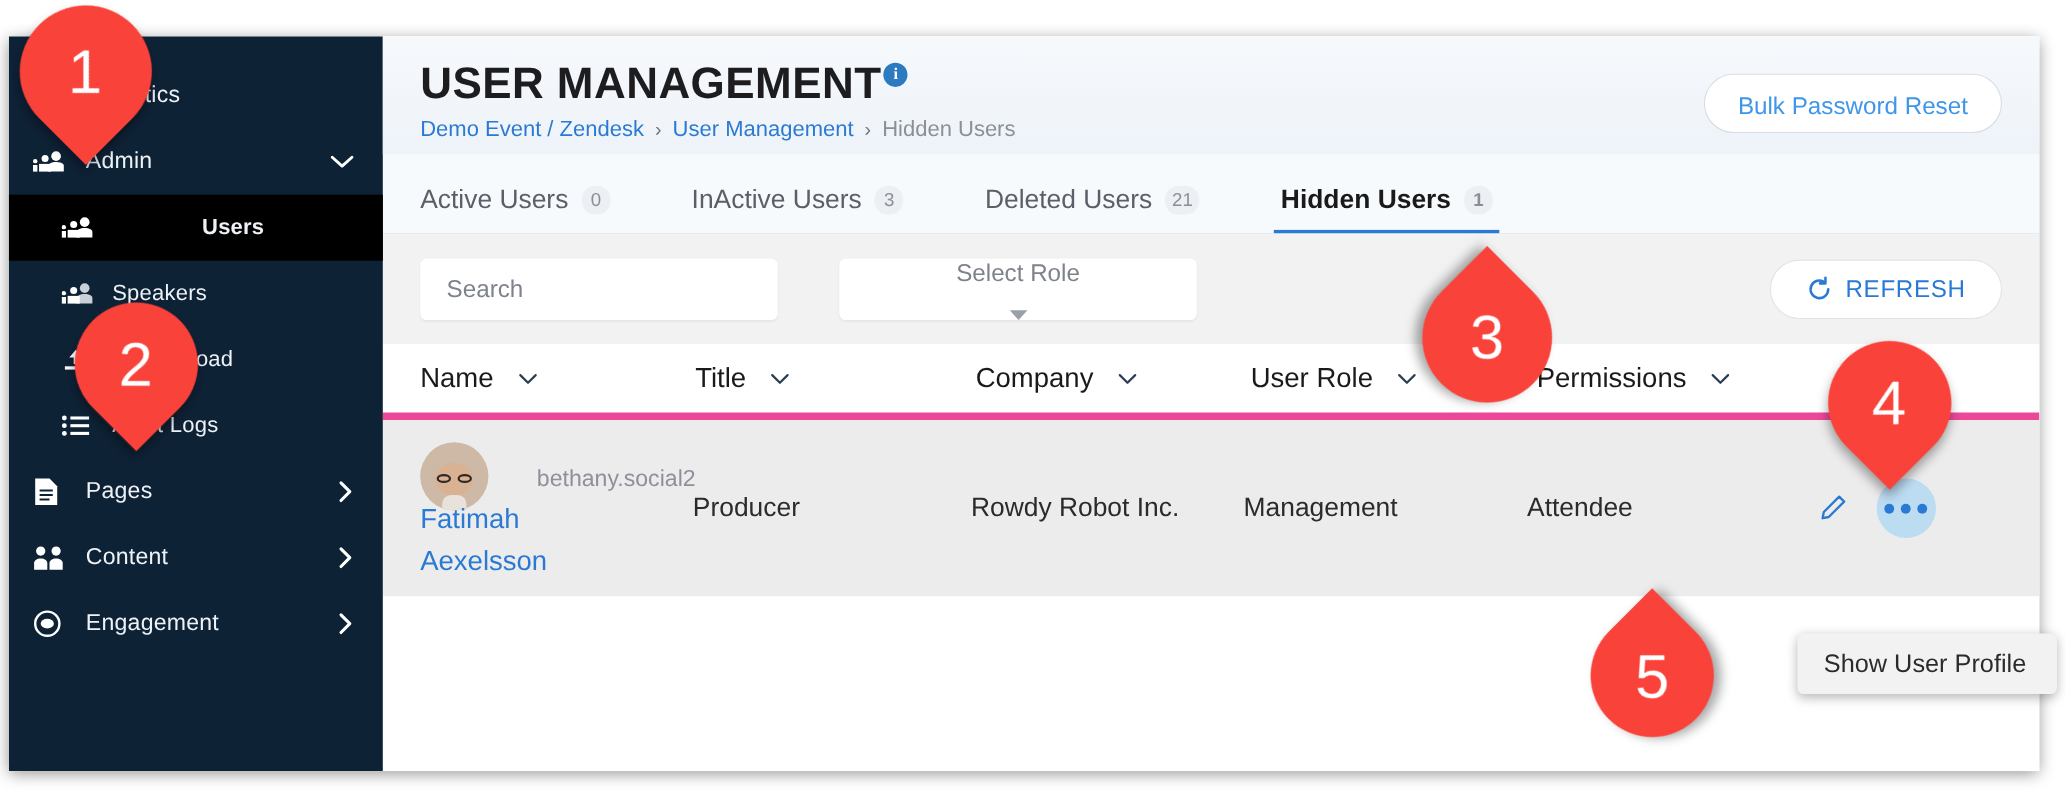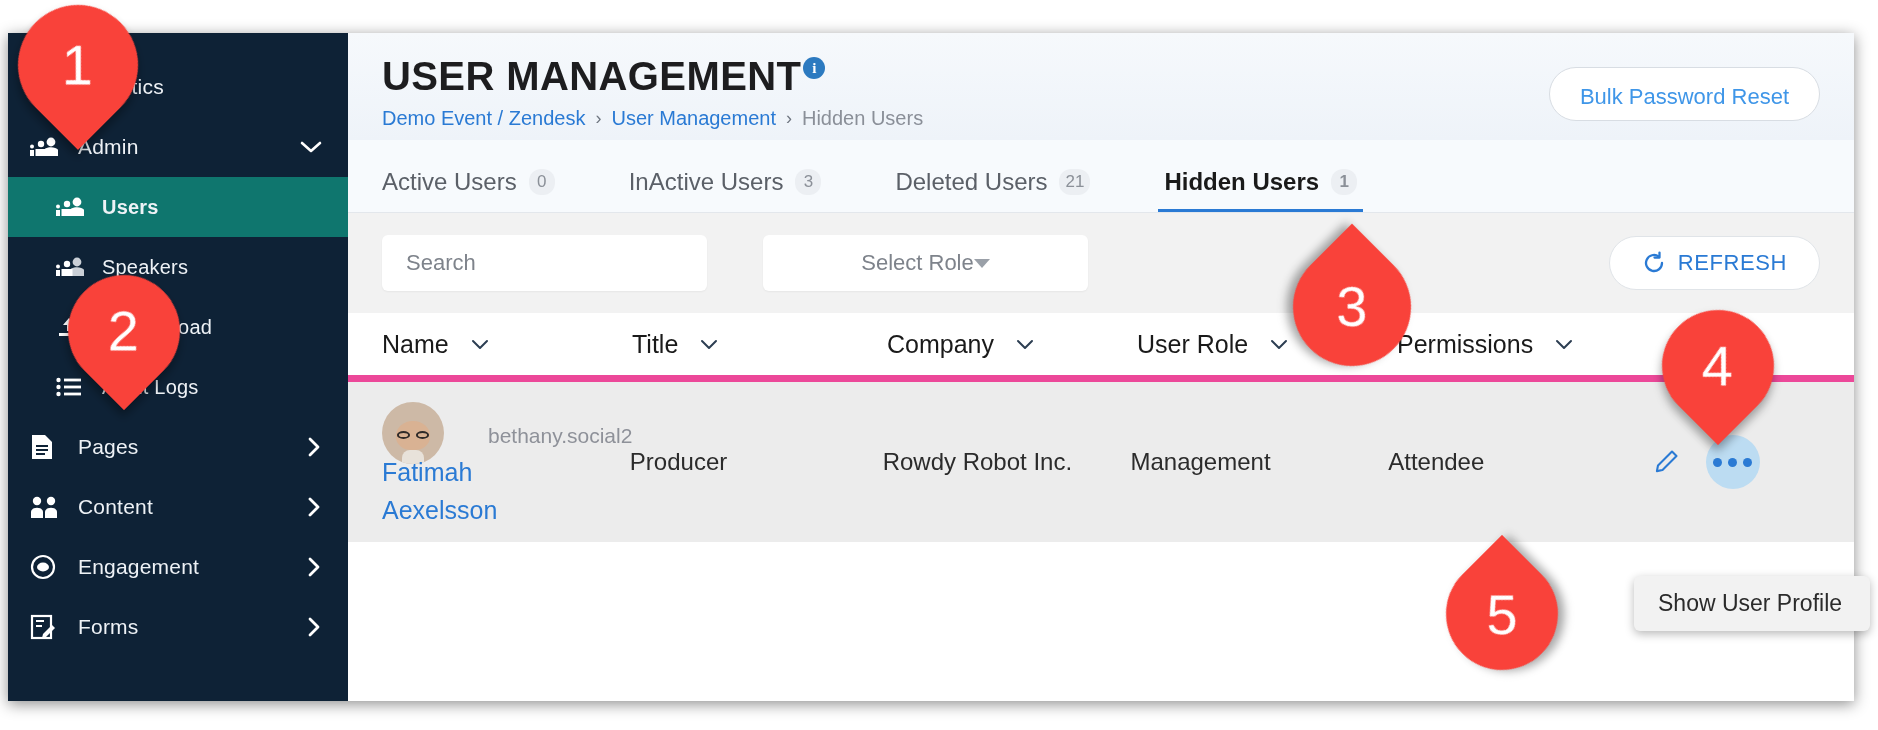--- a/index.html
+++ b/index.html
@@ -63,22 +63,23 @@
     display: flex;
     align-items: center;
     justify-content: center;
     color: #ffffff;
   }
   .nav-item.sub {
     padding-left: 48px;
     font-size: 20px;
   }
   .nav-item.active {
-    background: #0f766e;
+    background: #000000;
     font-weight: bold;
+    text-align: center;
   }
   .nav-item.sub .nav-ico { width: 32px; flex: 0 0 32px; margin-right: 14px; }
 
   svg.ic { display: block; }
 
   
   .main {
     flex: 1 1 auto;
     background: #ffffff;
     display: flex;
@@ -230,22 +231,23 @@
     align-items: center;
     padding: 0 22px;
     font-size: 22px;
     color: #7e838b;
     box-sizing: border-box;
     box-shadow: 0 1px 2px rgba(0,0,0,0.05);
   }
   .field.search { width: 325px; }
   .field.select {
     width: 325px;
-    justify-content: center;
-    cursor: pointer;
+    justify-content: space-between;
+    cursor: pointer;
+    flex-direction: column;
   }
   .field.search input {
     border: none;
     outline: none;
     font-size: 22px;
     color: #5b6068;
     width: 100%;
     font-family: "Liberation Sans", sans-serif;
     background: transparent;
   }
@@ -566,35 +568,20 @@
             </svg>
         </span>
         <span class="nav-label">Engagement</span>
         <span class="nav-caret">
           <svg class="ic" width="16" height="22" viewBox="0 0 16 22">
               <path d="M4 3l8 8-8 8" stroke="#fff" stroke-width="2.8" fill="none" stroke-linecap="round" stroke-linejoin="round"></path>
             </svg>
         </span>
       </div>
 
-      <div class="nav-item">
-        <span class="nav-ico">
-          <svg class="ic" width="26" height="26" viewBox="0 0 26 26">
-              <rect x="2" y="2" width="19" height="22" stroke="#fff" stroke-width="2.2" fill="none"></rect>
-              <path d="M6 7h8M6 12h6" stroke="#fff" stroke-width="1.8"></path>
-              <path d="M22 11l3 3-9 9-4 1 1-4z" fill="#fff"></path>
-            </svg>
-        </span>
-        <span class="nav-label">Forms</span>
-        <span class="nav-caret">
-          <svg class="ic" width="16" height="22" viewBox="0 0 16 22">
-              <path d="M4 3l8 8-8 8" stroke="#fff" stroke-width="2.8" fill="none" stroke-linecap="round" stroke-linejoin="round"></path>
-            </svg>
-        </span>
-      </div>
     </nav>
 
     <div class="main">
 
       <div class="page-head">
         <div class="title-wrap">
           <h1 class="page-title">USER MANAGEMENT</h1><span class="info-badge">i</span>
           <div class="breadcrumb">
             <a>Demo Event / Zendesk</a>
             <span class="sep">›</span>

